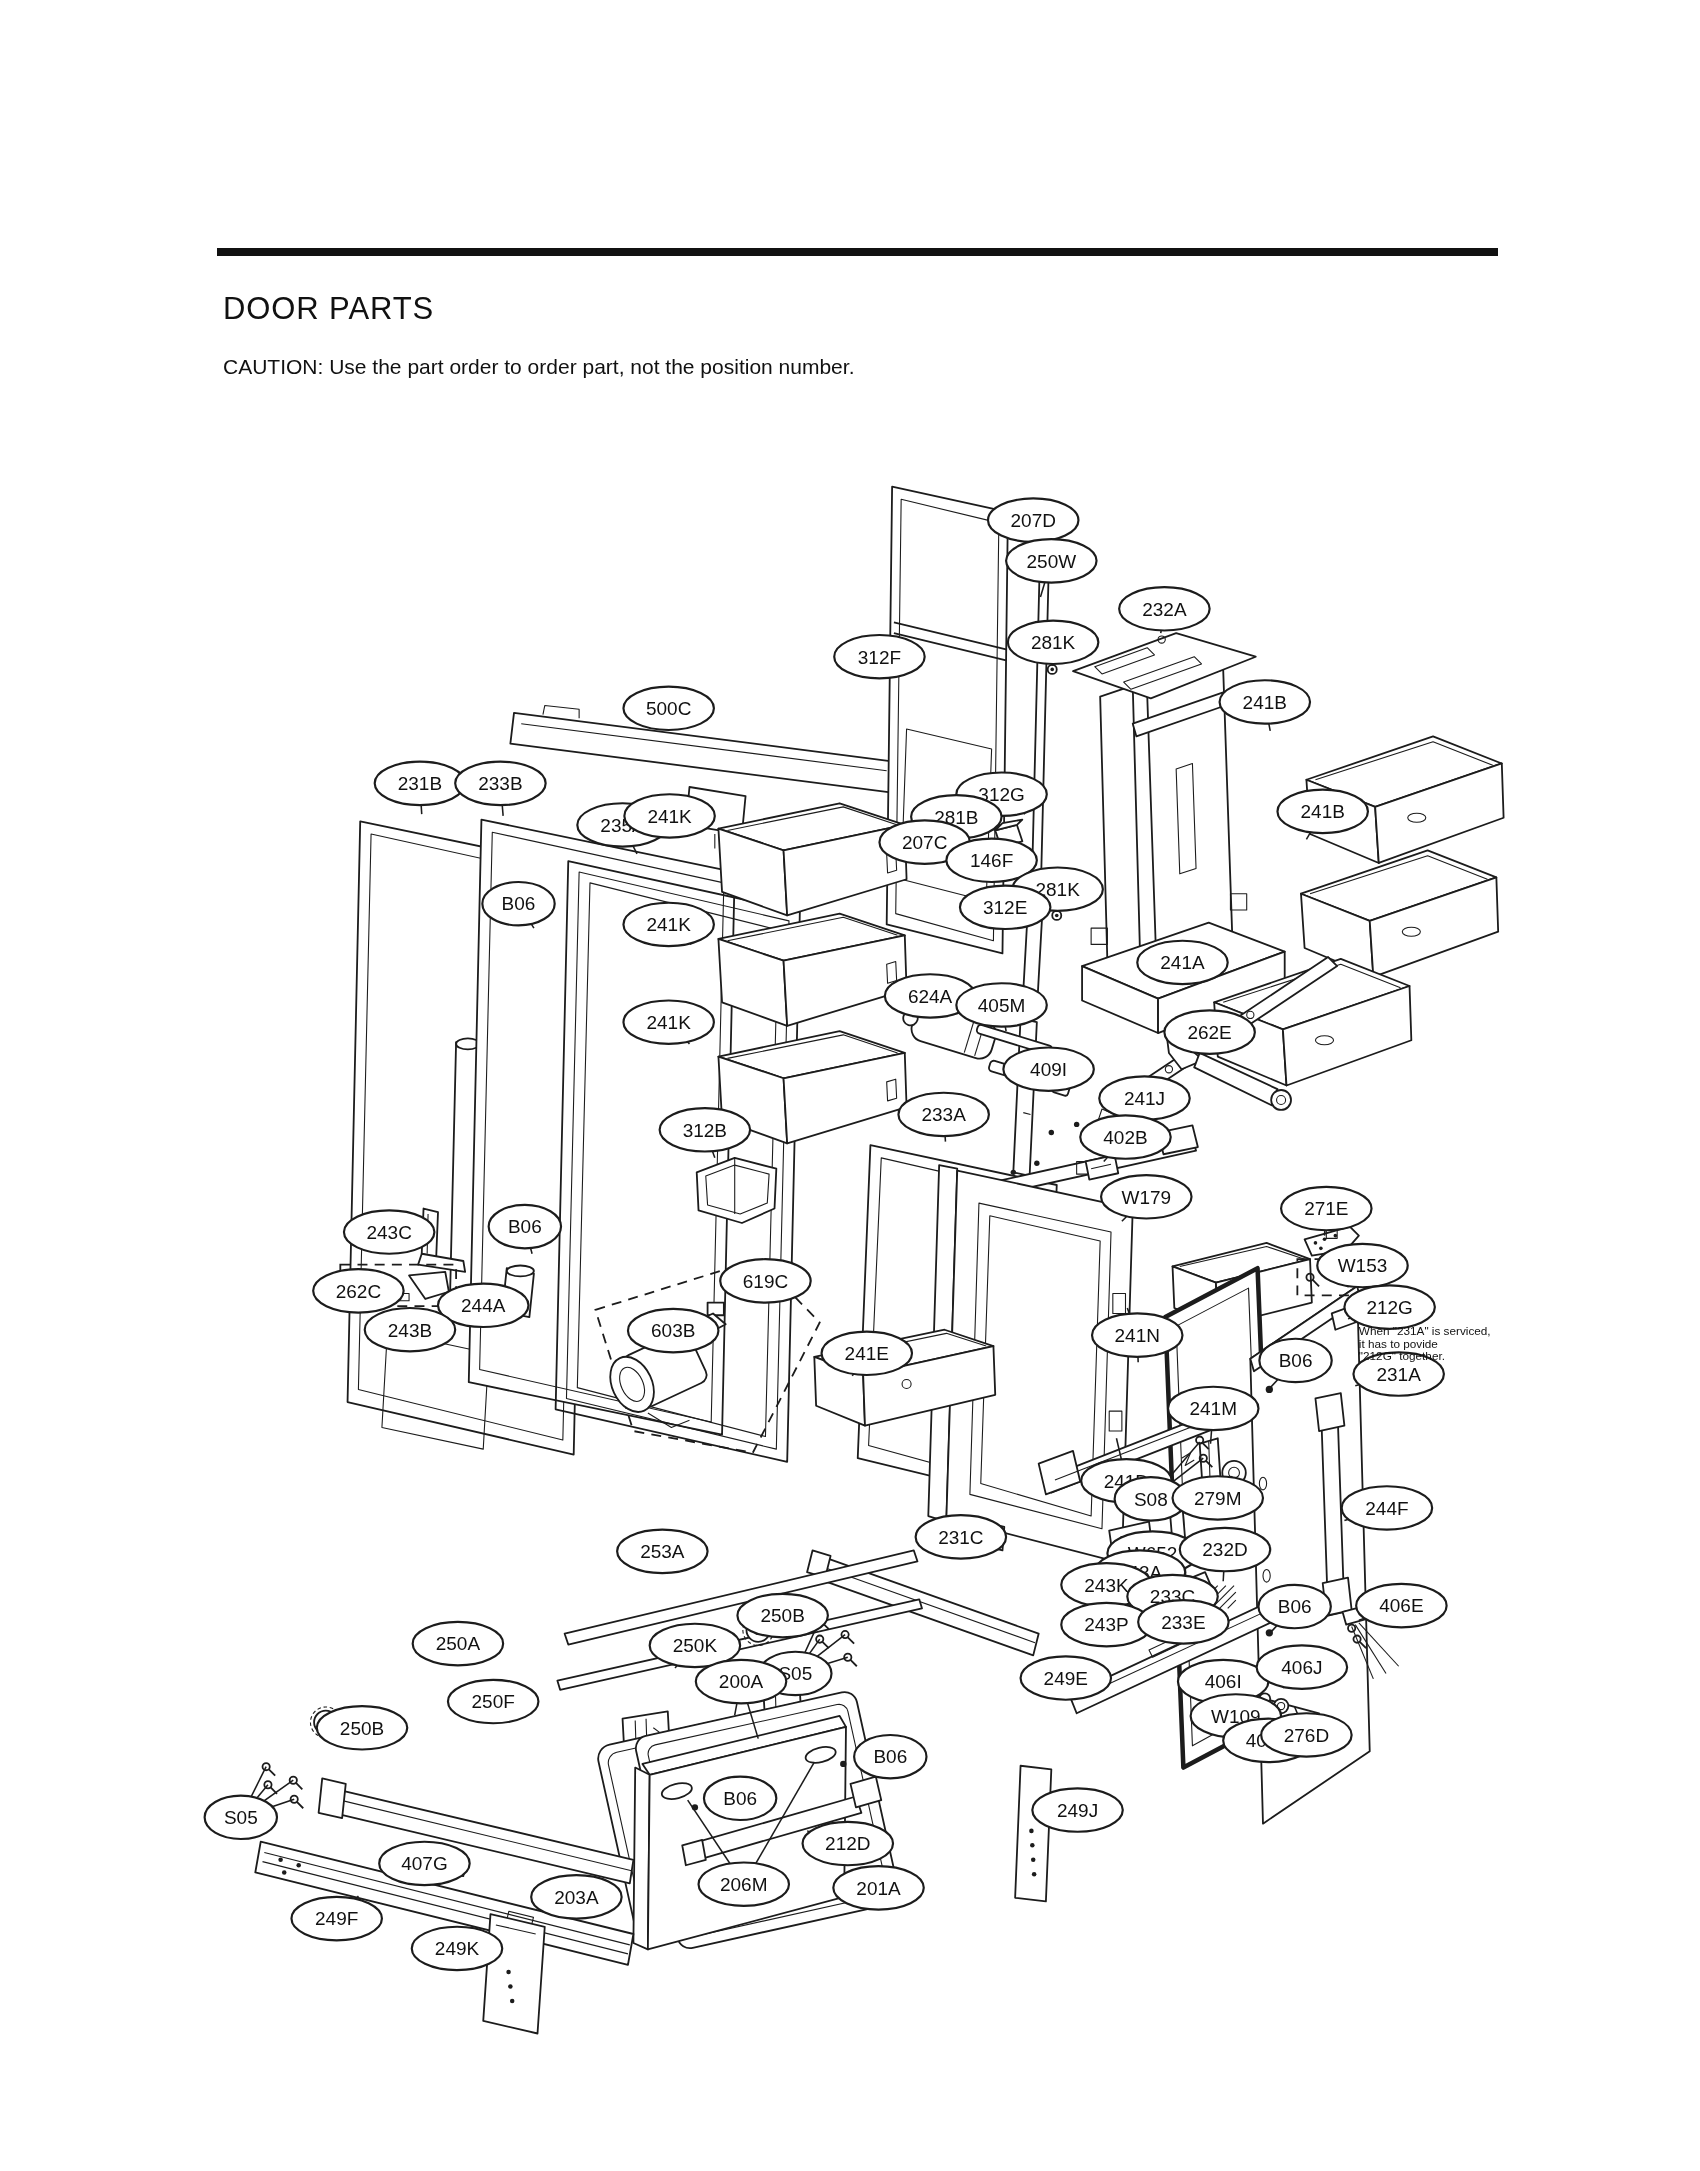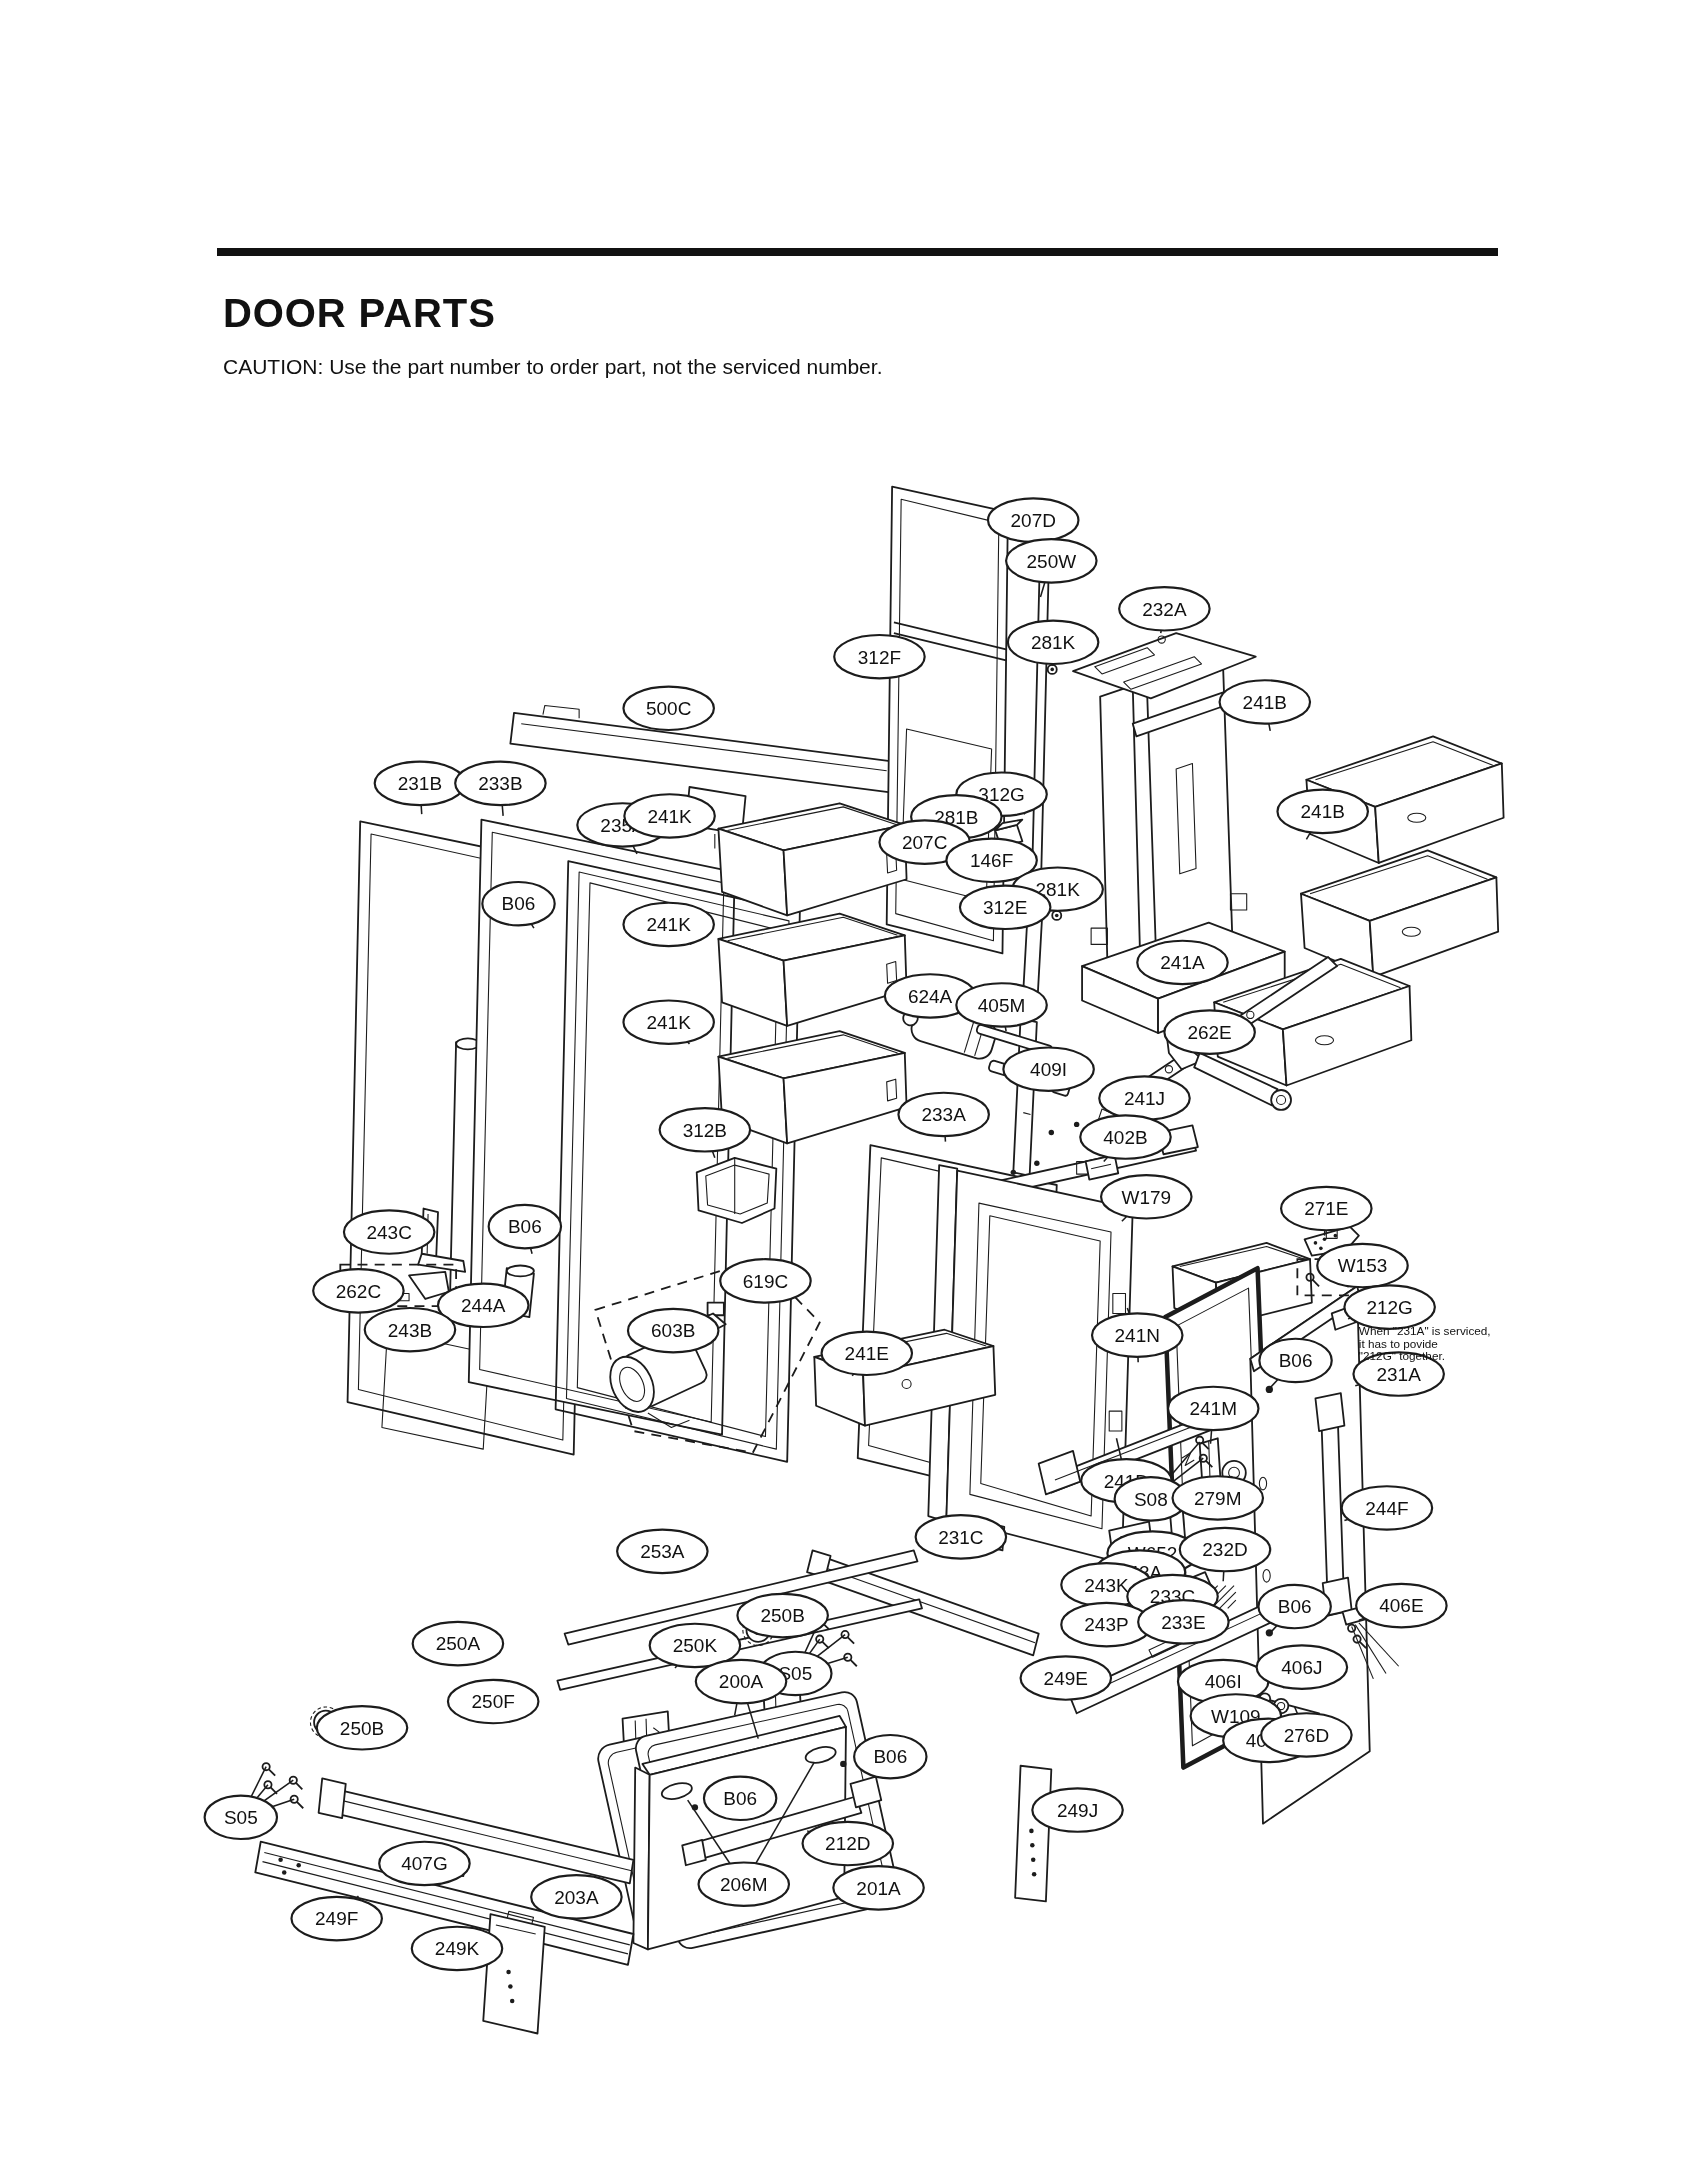--- a/index.html
+++ b/index.html
@@ -1,40 +1,40 @@
 <!DOCTYPE html>
 <html style="font-size:14.5px"><head>
 <meta charset="utf-8">
 <style>
   html,body{margin:0;padding:0;background:#ffffff;}
   #page{position:relative;width:1701px;height:2171px;background:#ffffff;overflow:hidden;
         font-family:"Liberation Sans",sans-serif;color:#111;}
   #topbar{position:absolute;left:217px;top:248px;width:1281px;height:8.1px;background:#111;}
-  #title{position:absolute;left:223px;top:291px;font-size:40px;font-weight:bold;letter-spacing:0.9px;text-align:center;}
+  #title{position:absolute;left:223px;top:291px;font-size:31px;font-weight:normal;letter-spacing:0.9px;text-align:center;}
   #caution{position:absolute;left:223px;top:355px;font-size:21px;}
   #art{position:absolute;left:0;top:0;}
   
   .p{fill:#ffffff;stroke:#1c1c1c;stroke-width:2;stroke-linejoin:round;}
   .o{fill:none;stroke:#1c1c1c;stroke-width:2;stroke-linejoin:round;}
   .t{fill:none;stroke:#1c1c1c;stroke-width:1.2;stroke-linejoin:round;}
   .th{fill:#ffffff;stroke:#1c1c1c;stroke-width:5;stroke-linejoin:round;}
   .d{fill:none;stroke:#1c1c1c;stroke-width:2;stroke-dasharray:11 8;}
   .dk{fill:#1c1c1c;stroke:none;}
   .lead{stroke:#1c1c1c;stroke-width:1.7;fill:none;}
   .bub{fill:#ffffff;stroke:#1c1c1c;stroke-width:2.4;}
   .lbl{font-family:"Liberation Sans",sans-serif;font-size:21px;fill:#111;text-anchor:middle;}
   .note{font-family:"Liberation Sans",sans-serif;font-size:13px;fill:#111;}
 </style>
 </head>
 <body>
 
 <div id="page">
   <div id="topbar"></div>
   <div id="title">DOOR PARTS</div>
-  <div id="caution">CAUTION: Use the part number to order part, not the serviced number.</div>
+  <div id="caution">CAUTION: Use the part order to order part, not the position number.</div>
 
   <svg id="art" width="1701" height="2171" viewBox="0 0 1880 2400" xmlns="http://www.w3.org/2000/svg">
 
     <defs>
       <g id="trayK">
         <polygon class="p" points="0,0 134,-28 206,-4 72,24"></polygon>
         <polygon class="p" points="0,0 72,24 76,96 4,70"></polygon>
         <polygon class="p" points="72,24 206,-4 208,56 76,96"></polygon>
         <polyline class="t" points="10,2 138,-24 198,-4"></polyline>
         <polygon class="t" points="186,28 196,25 197,46 187,49"></polygon>

